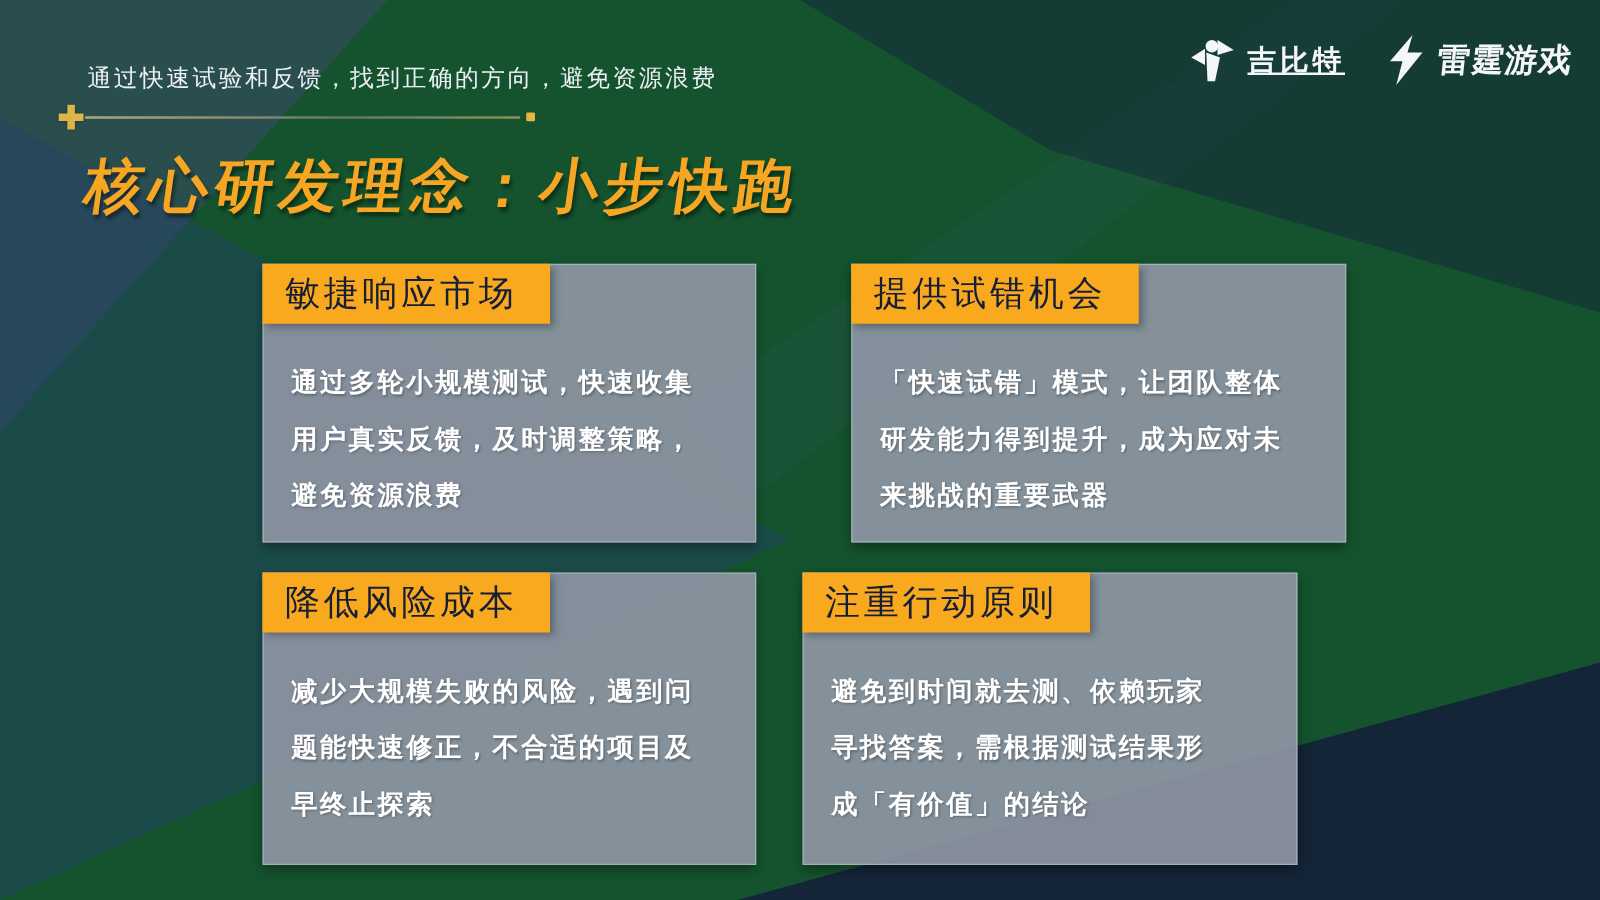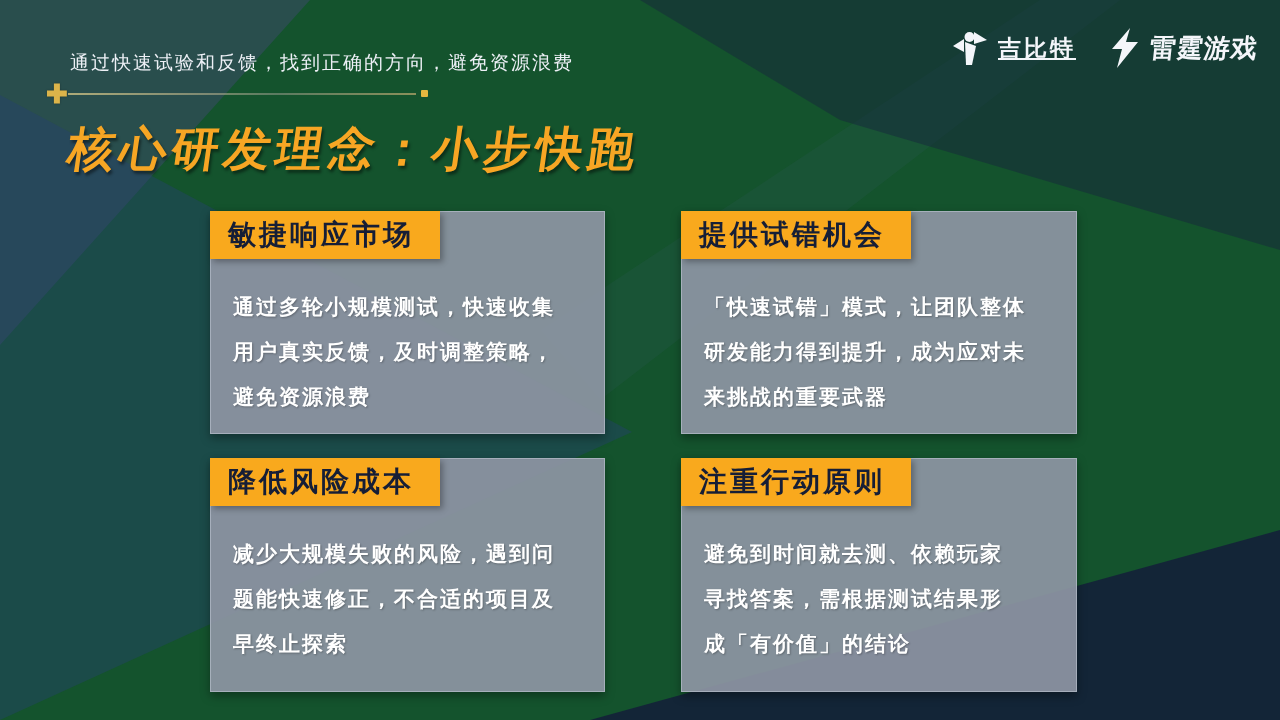--- a/index.html
+++ b/index.html
@@ -80,25 +80,25 @@
   .card{
     position:absolute;
     background:rgba(141,149,163,.93);
     border:1px solid rgba(200,207,219,.5);
     box-shadow:0 4px 9px rgba(0,0,0,.35);
     box-sizing:border-box;
   }
   .card-1{left:210px;top:211px;width:395px;height:223px;}
   .card-2{left:681px;top:211px;width:396px;height:223px;}
   .card-3{left:210px;top:458px;width:395px;height:234px;}
-  .card-4{left:681px;top:458px;width:396px;height:234px;}
+  .card-4{left:642px;top:458px;width:396px;height:234px;}
   .badge{
     position:absolute;left:-1px;top:-1px;height:48px;width:230px;
     background:#f9a91d;
-    color:#161e36;font-size:28px;font-weight:700;letter-spacing:3px;
+    color:#161e36;font-size:28px;font-weight:400;letter-spacing:3px;
     display:flex;align-items:center;padding:0 0 0 18px;
     box-sizing:border-box;
     box-shadow:3px 3px 6px rgba(0,0,0,.30);
     white-space:nowrap;
   }
   .card-text{
     position:absolute;left:0;right:0;top:48px;bottom:0;
     padding:24px 20px 0 22px;
     color:#ffffff;font-size:21px;font-weight:700;
     letter-spacing:2px;line-height:45px;

